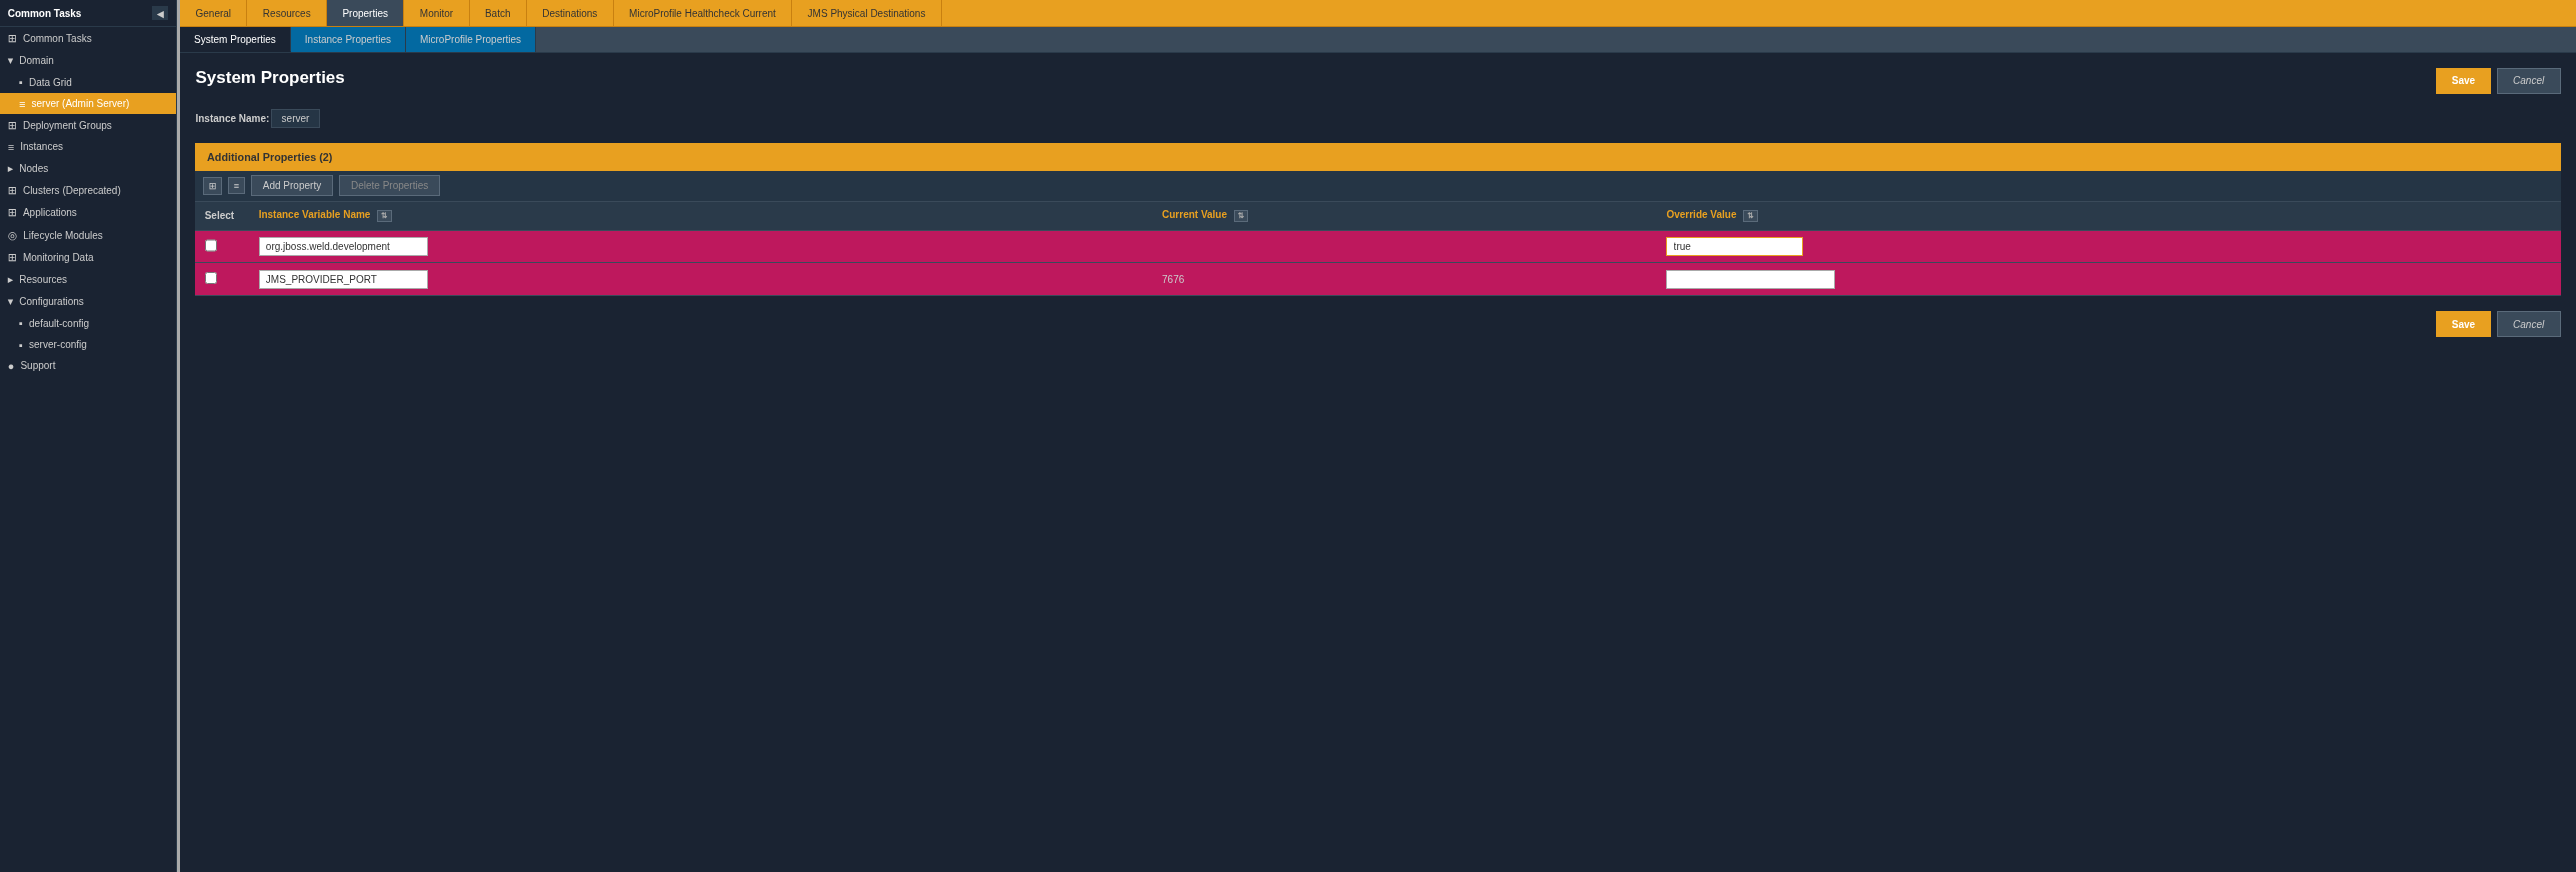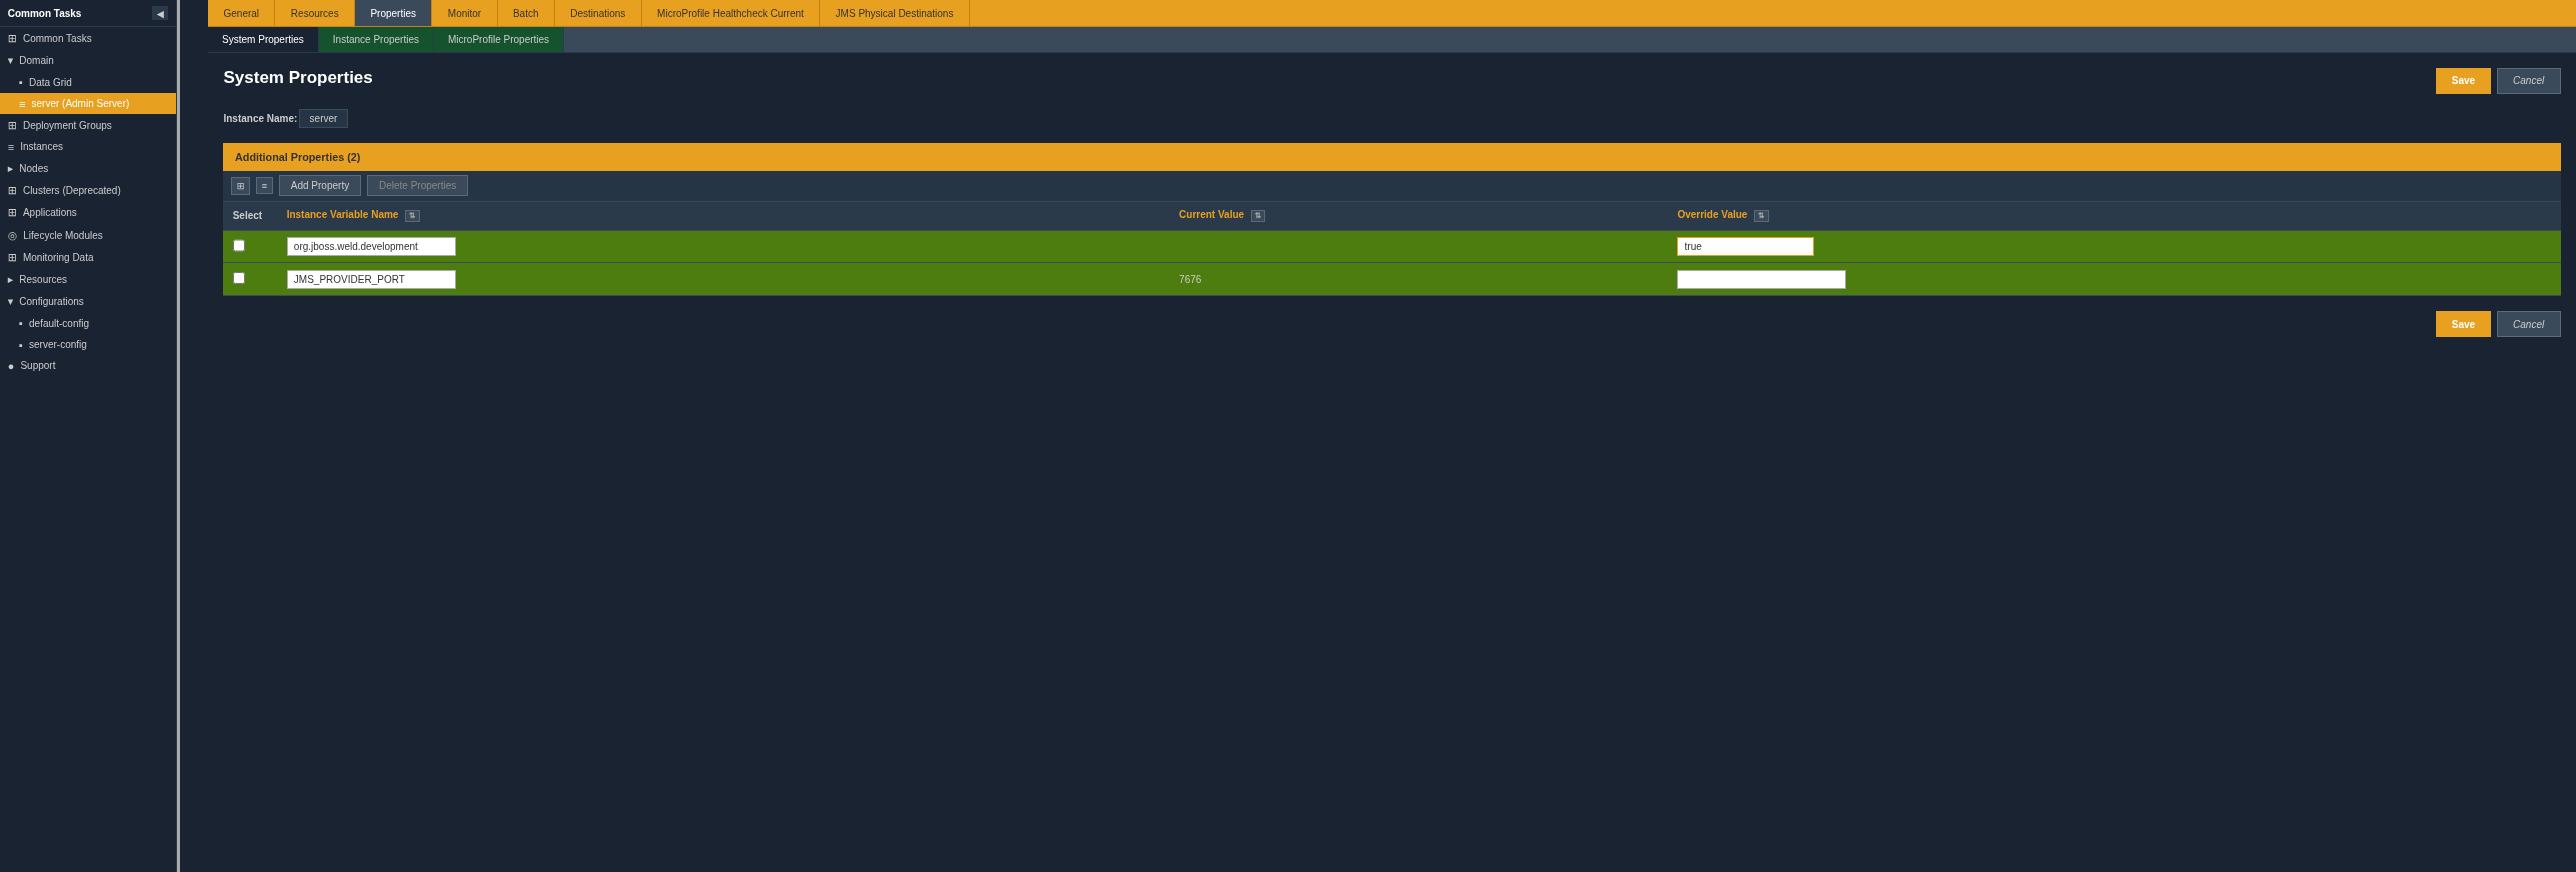--- a/index.html
+++ b/index.html
@@ -47,21 +47,20 @@
     .sidebar-item .icon { margin-right: 6.2px; font-size: 10.8px; }
     .sidebar-divider { width: 3.1px; background: #aaa; align-self: stretch; cursor: col-resize; }
 
     
     #main {
       flex: 1;
       display: flex;
       flex-direction: column;
       background: #f0f0f0;
       overflow: hidden;
-      margin-left: 28px;
     }
 
     
     .top-tabs {
       display: flex;
       background: #e8a020;
       border-bottom: 1.5px solid #c88010;
     }
     .top-tab {
       padding: 7.7px 15.4px;
@@ -79,21 +78,21 @@
       display: flex;
       background: #3a4a5a;
       border-bottom: 1.5px solid #2a3a4a;
     }
     .sub-tab {
       padding: 6.2px 14px;
       cursor: pointer;
       font-size: 10px;
       color: #ccc;
       border-right: 0.8px solid #2a3a4a;
-      background: #14532d;
+      background: #0369a1;
     }
     .sub-tab.active { background: #1a2332; color: #fff; border-bottom: 1.5px solid #1a2332; }
 
     
     .page-content {
       flex: 1;
       background: #1a2332;
       padding: 15.4px;
       overflow-y: auto;
       display: flex;
@@ -194,21 +193,21 @@
       color: #888;
       padding: 3.8px 10.8px;
       cursor: pointer;
       font-size: 10px;
     }
 
     
     .props-table {
       width: 100%;
       border-collapse: collapse;
-      background: #4d7c0f;
+      background: #be185d;
     }
     .props-table th {
       background: #2a3a4a;
       padding: 7.7px 9.2px;
       text-align: left;
       font-size: 10px;
       font-weight: bold;
       border-bottom: 0.8px solid #3a4a5a;
     }
     .props-table th.orange { color: #e8a020; }

